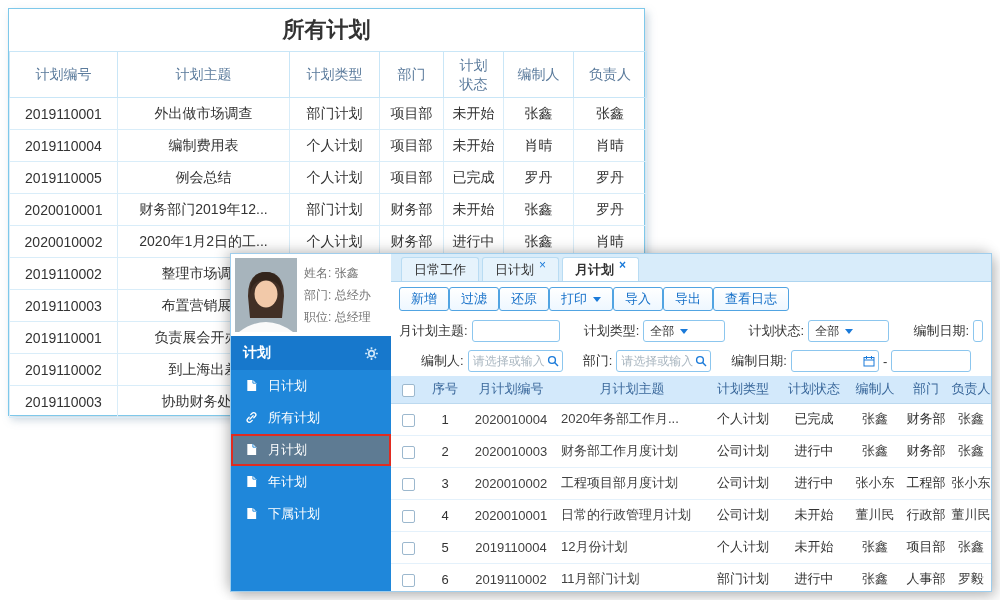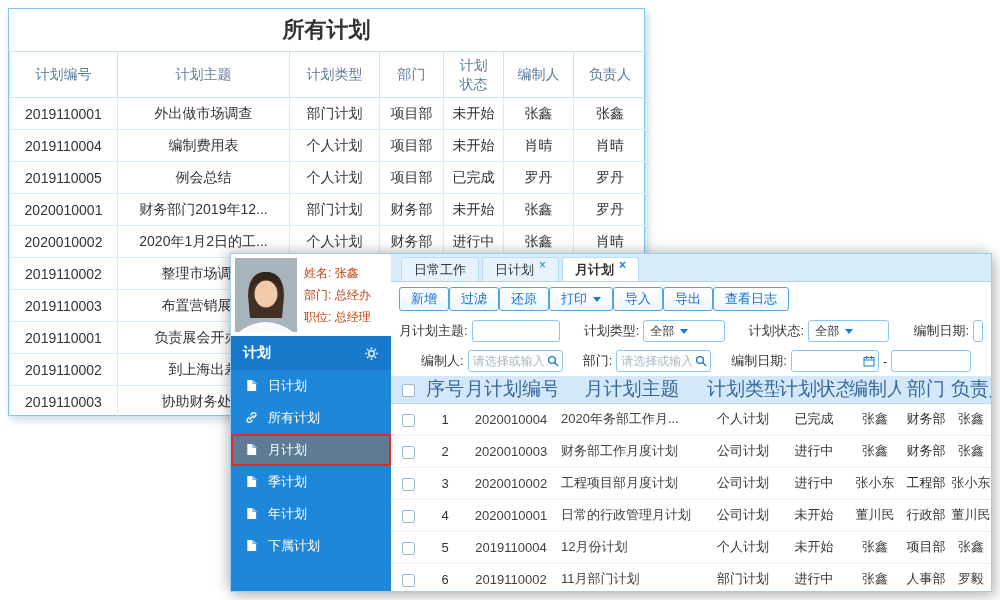--- a/index.html
+++ b/index.html
@@ -18,21 +18,21 @@
 
   
   .fg-window{position:absolute;left:230px;top:253px;width:762px;height:339px;background:#fff;
     border:1px solid #9fcdec;display:flex;z-index:5;
     box-shadow:-4px -3px 12px rgba(0,0,0,.18),4px 5px 12px rgba(0,0,0,.22)}
 
   
   .sidebar{width:160px;flex:none;display:flex;flex-direction:column;background:#1f87da}
   .profile{height:82px;background:#fff;display:flex;padding:4px;flex:none}
   .avatar{width:62px;height:74px;flex:none;overflow:hidden;background:#a7b4bc}
-  .profile-lines{font-size:12px;color:#c2410c;padding:4px 0 0 7px;line-height:22px;white-space:nowrap;overflow:hidden}
+  .profile-lines{font-size:12px;color:#737373;padding:4px 0 0 7px;line-height:22px;white-space:nowrap;overflow:hidden}
   .side-header{height:34px;flex:none;background:#1778cc;color:#fff;font-size:14px;font-weight:bold;
     display:flex;align-items:center;justify-content:space-between;padding:0 12px}
   .gear{display:inline-flex;cursor:pointer}
   .side-menu{flex:1}
   .side-item{height:32px;display:flex;align-items:center;color:#fff;font-size:13px;padding-left:14px;cursor:pointer}
   .side-item .mi{width:14px;height:14px;margin-right:9px;flex:none;display:inline-flex}
   .side-item.active{background:#5e7b93;border:2px solid #e02b20;padding-left:12px}
 
   
   .content{flex:1;min-width:0;display:flex;flex-direction:column;background:#fff}
@@ -62,21 +62,21 @@
     display:inline-flex;align-items:center;justify-content:flex-start;padding:0 6px;font-size:12px;color:#333}
   .searchbox,.datebox{position:relative;display:inline-flex;align-items:center}
   .searchbox input{width:95px;padding-right:6px}
   .searchbox svg,.datebox svg{position:absolute;right:4px}
   .datebox input{width:88px;padding-right:17px}
   .din2{width:80px}
   .dsep{margin:0 4px;color:#333}
 
   .grid{flex:1;overflow:hidden}
   .ptable{width:100%;border-collapse:collapse;table-layout:fixed}
-  .ptable th{height:27px;background:#d3e9fb;color:#39679a;font-size:19px;font-weight:500;
+  .ptable th{height:27px;background:#d3e9fb;color:#39679a;font-size:13px;font-weight:500;
     border-bottom:1px solid #bcd9ef;white-space:nowrap;overflow:hidden}
   .ptable td{height:32px;font-size:13px;color:#333;text-align:center;border-bottom:1px solid #e4f1fb;
     overflow:hidden;white-space:nowrap;text-overflow:ellipsis}
   .ptable td.topic{text-align:left;padding-left:4px}
   .lnk{color:#404040;cursor:pointer}
   .cb{display:inline-block;width:13px;height:13px;border:1px solid #9cb8ce;border-radius:2px;
     background:#fff;vertical-align:middle;cursor:pointer}
 </style>
 </head>
 <body>
@@ -245,29 +245,20 @@
           <span>所有计划</span>
         </div>
         <div class="side-item active">
           <span class="mi">
             <svg width="13" height="13" viewBox="0 0 14 14">
               <path d="M2.5 1h6L12 4.5V13H2.5z" fill="#fff"></path>
               <path d="M8.5 1v3.5H12" fill="none" stroke="#1f87da"></path>
             </svg>
           </span>
           <span>月计划</span>
-        </div>
-        <div class="side-item">
-          <span class="mi">
-            <svg width="13" height="13" viewBox="0 0 14 14">
-              <path d="M2.5 1h6L12 4.5V13H2.5z" fill="#fff"></path>
-              <path d="M8.5 1v3.5H12" fill="none" stroke="#1f87da"></path>
-            </svg>
-          </span>
-          <span>季计划</span>
         </div>
         <div class="side-item">
           <span class="mi">
             <svg width="13" height="13" viewBox="0 0 14 14">
               <path d="M2.5 1h6L12 4.5V13H2.5z" fill="#fff"></path>
               <path d="M8.5 1v3.5H12" fill="none" stroke="#1f87da"></path>
             </svg>
           </span>
           <span>年计划</span>
         </div>

